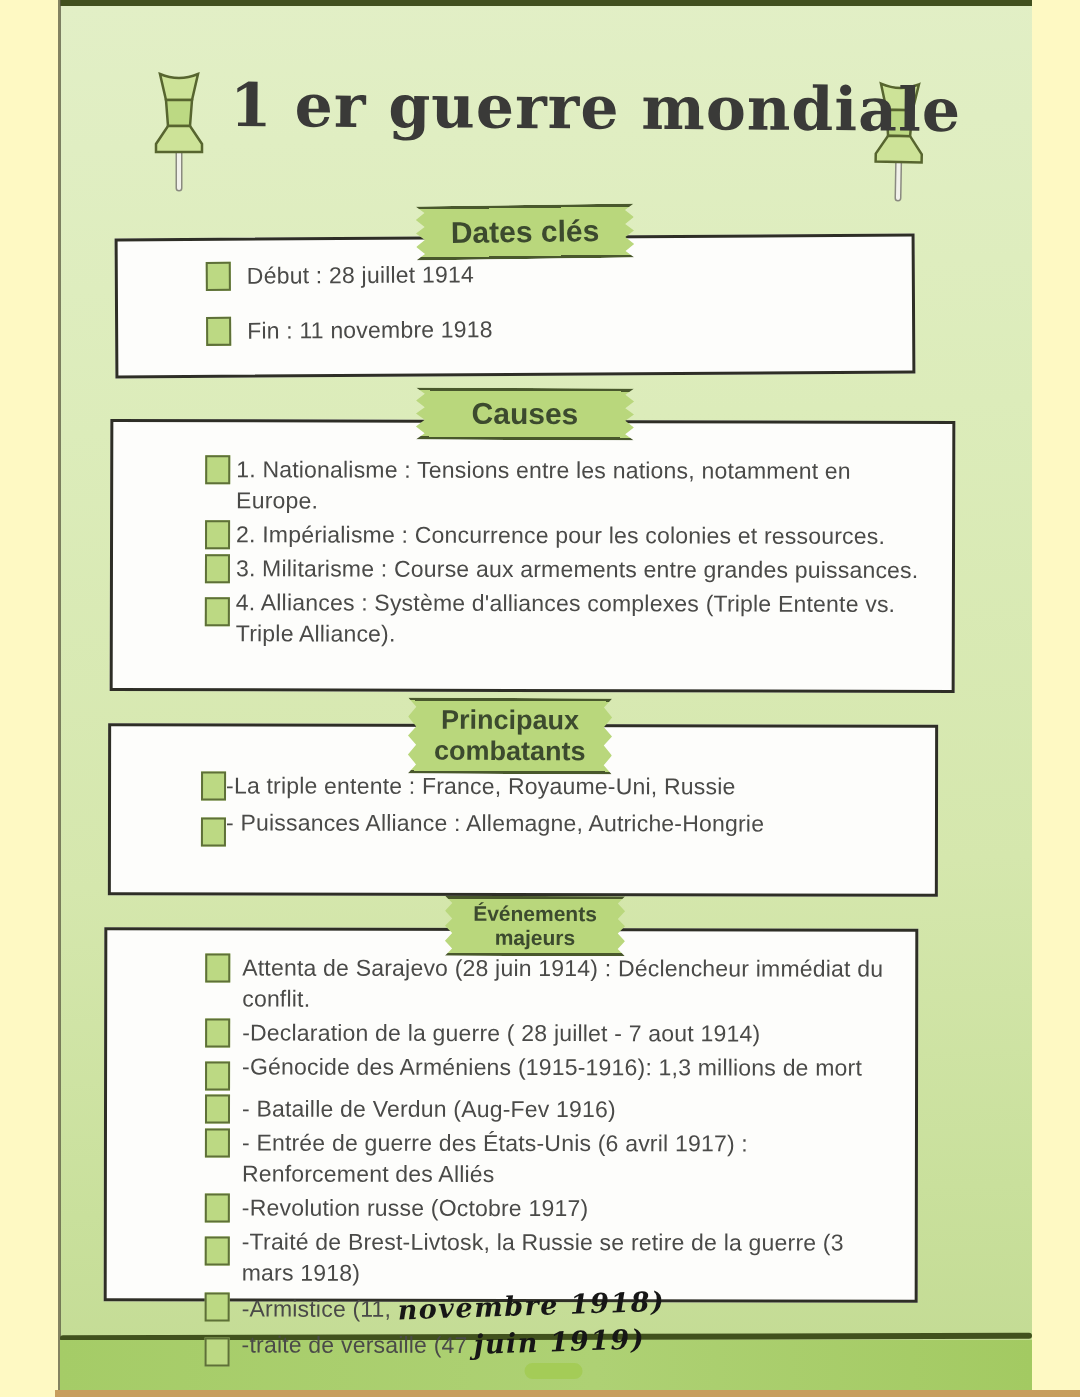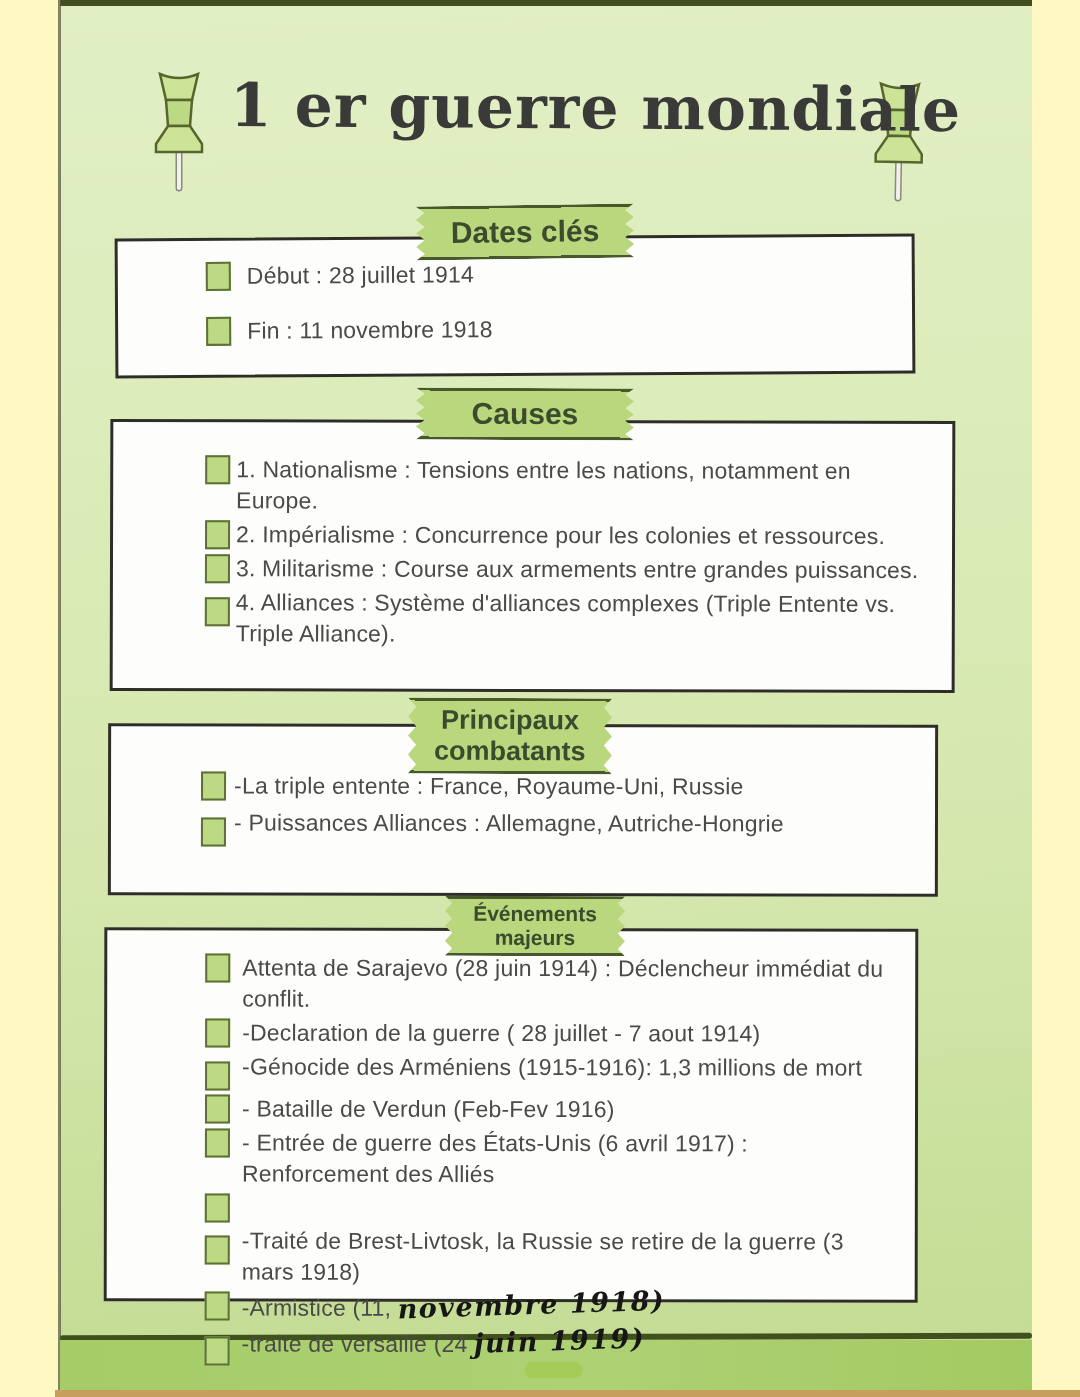--- a/index.html
+++ b/index.html
@@ -67,21 +67,21 @@
   .item{display:flex;align-items:flex-start;color:#4a4a48;font-size:23px;line-height:31px;letter-spacing:.2px;}
   .cb{
     flex:0 0 auto;width:25px;height:29px;margin-top:1px;
     background:#bcd983;border:2.5px solid #5e7038;box-sizing:border-box;
   }
   .itext{margin-left:16px;}
   #box-dates .item{margin-bottom:24px;}
   #box-causes .item{margin-bottom:3px;}
   #box-causes .itext{margin-left:6px;}
   #box-combattants .item{margin-bottom:6px;}
-  #box-combattants .itext{margin-left:8px;}
+  #box-combattants .itext{margin-left:0;}
   #box-evenements .item{margin-bottom:3px;}
   #box-evenements .itext{margin-left:12px;}
   
   .cb.low{margin-top:10px;}
   
   .hand{
     display:inline-block;font-family:"DejaVu Serif", serif;font-style:italic;font-weight:700;
     font-size:27px;color:#161616;letter-spacing:1.5px;transform:rotate(-2deg) translateY(-2px);
     margin-left:6px;white-space:nowrap;
   }
@@ -148,60 +148,61 @@
   </div>
 
   <div class="tape" id="tape-combattants">Principaux combatants</div>
   <div class="box" id="box-combattants">
     <div class="item">
       <span class="cb"></span>
       <span class="itext">-La triple entente : France, Royaume-Uni, Russie</span>
     </div>
     <div class="item">
       <span class="cb low"></span>
-      <span class="itext">- Puissances Alliances : Allemagne, Autriche-Hongrie</span>
+      <span class="itext">- Puissances Alliance : Allemagne, Autriche-Hongrie</span>
     </div>
   </div>
 
   <div class="tape" id="tape-evenements">Événements majeurs</div>
   <div class="box" id="box-evenements">
     <div class="item">
       <span class="cb"></span>
       <span class="itext">Attenta de Sarajevo (28 juin 1914) : Déclencheur immédiat du conflit.</span>
     </div>
     <div class="item">
       <span class="cb"></span>
       <span class="itext">-Declaration de la guerre ( 28 juillet - 7 aout 1914)</span>
     </div>
     <div class="item">
       <span class="cb low"></span>
       <span class="itext">-Génocide des Arméniens (1915-1916): 1,3 millions de mort</span>
     </div>
     <div class="item">
       <span class="cb"></span>
-      <span class="itext">- Bataille de Verdun (Feb-Fev 1916)</span>
+      <span class="itext">- Bataille de Verdun (Aug-Fev 1916)</span>
     </div>
     <div class="item">
       <span class="cb"></span>
       <span class="itext">- Entrée de guerre des États-Unis (6 avril 1917) : Renforcement des Alliés</span>
     </div>
     <div class="item">
       <span class="cb"></span>
+      <span class="itext">-Revolution russe (Octobre 1917)</span>
     </div>
     <div class="item">
       <span class="cb low"></span>
       <span class="itext">-Traité de Brest-Livtosk, la Russie se retire de la guerre (3 mars 1918)</span>
     </div>
     <div class="item">
       <span class="cb"></span>
       <span class="itext"><span>-Armistice (11,</span><span class="hand">novembre 1918)</span></span>
     </div>
     <div class="item last-item">
       <span class="cb low"></span>
-      <span class="itext"><span>-traite de versaille (24</span><span class="hand">juin 1919)</span></span>
+      <span class="itext"><span>-traite de versaille (47</span><span class="hand">juin 1919)</span></span>
       <span class="hl-blob"></span>
     </div>
   </div>
 
   <div id="bottom-line"></div>
   <div id="bottom-band"></div>
   <div id="bottom-strip"></div>
 </div>
 
 </body></html>

